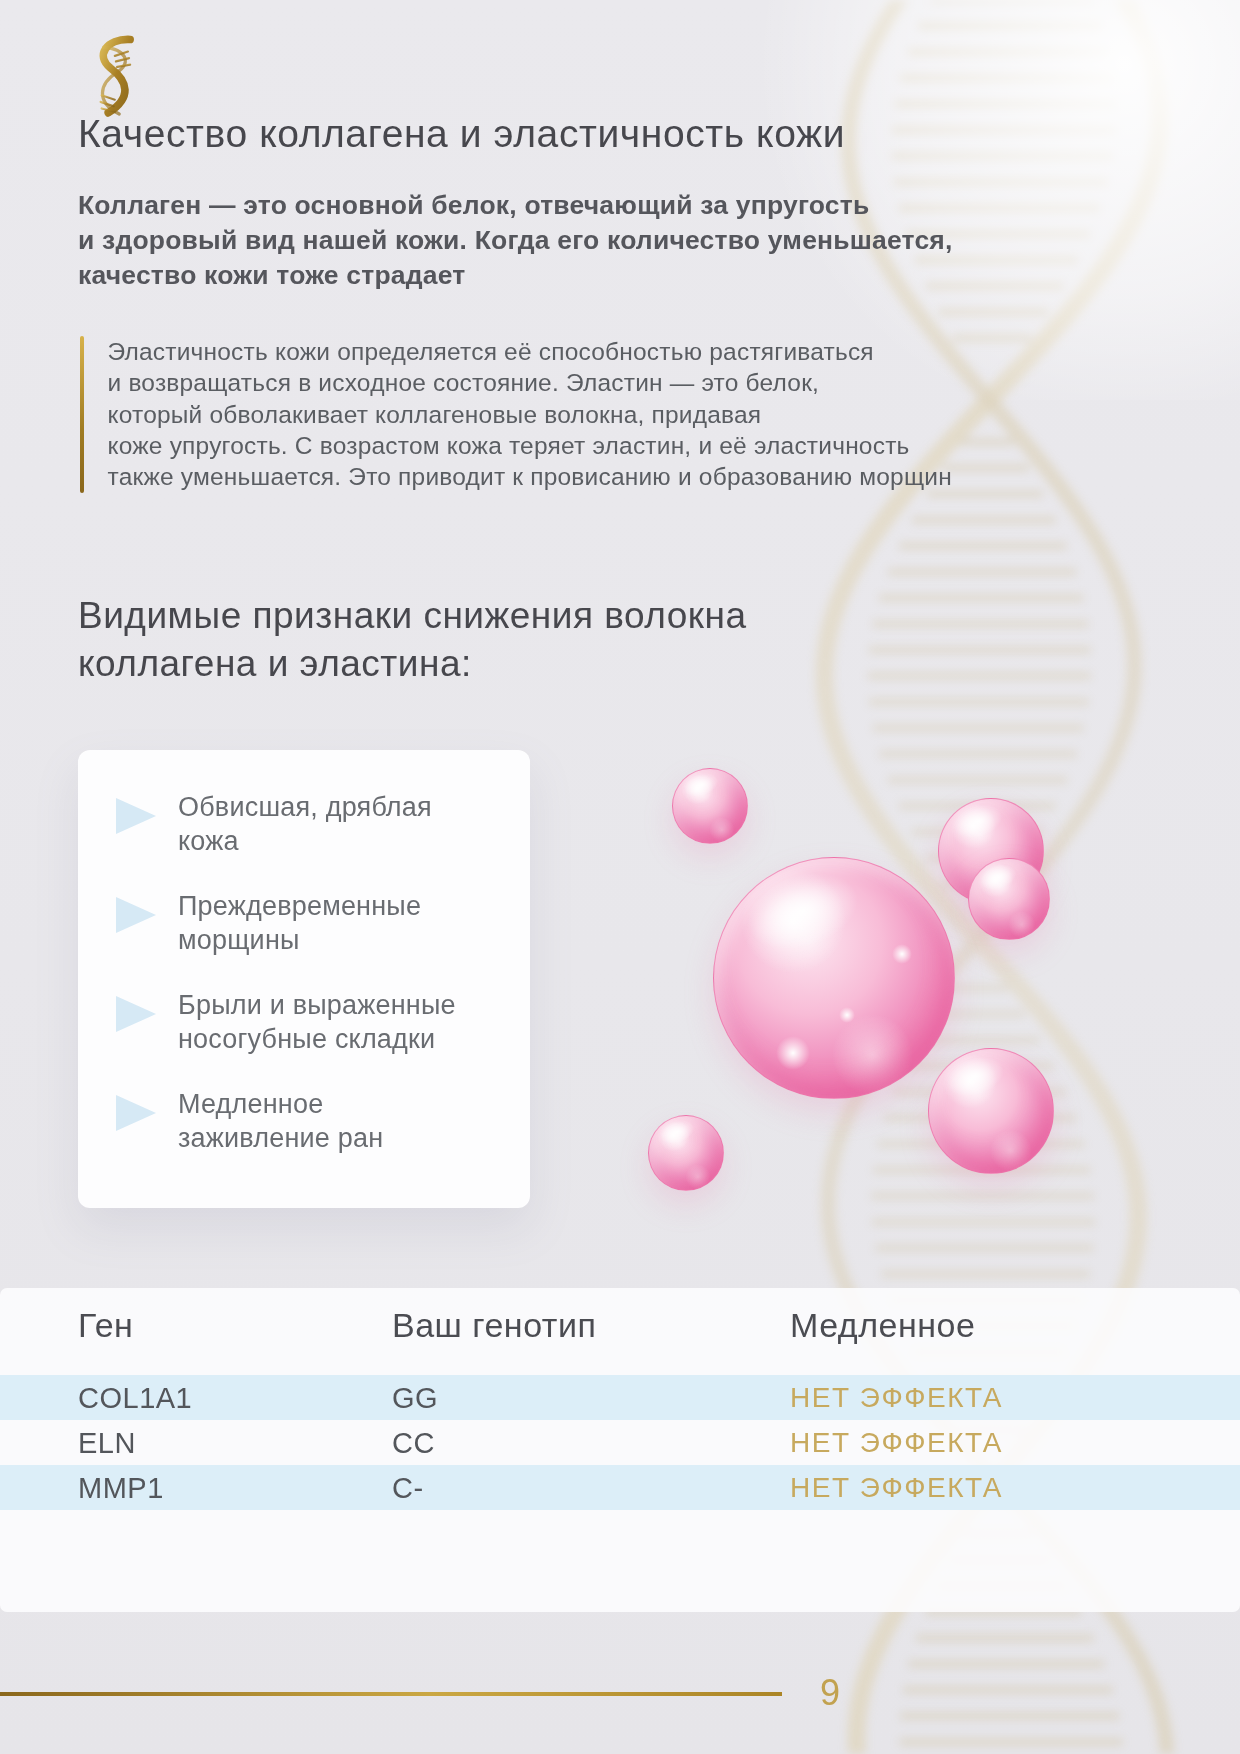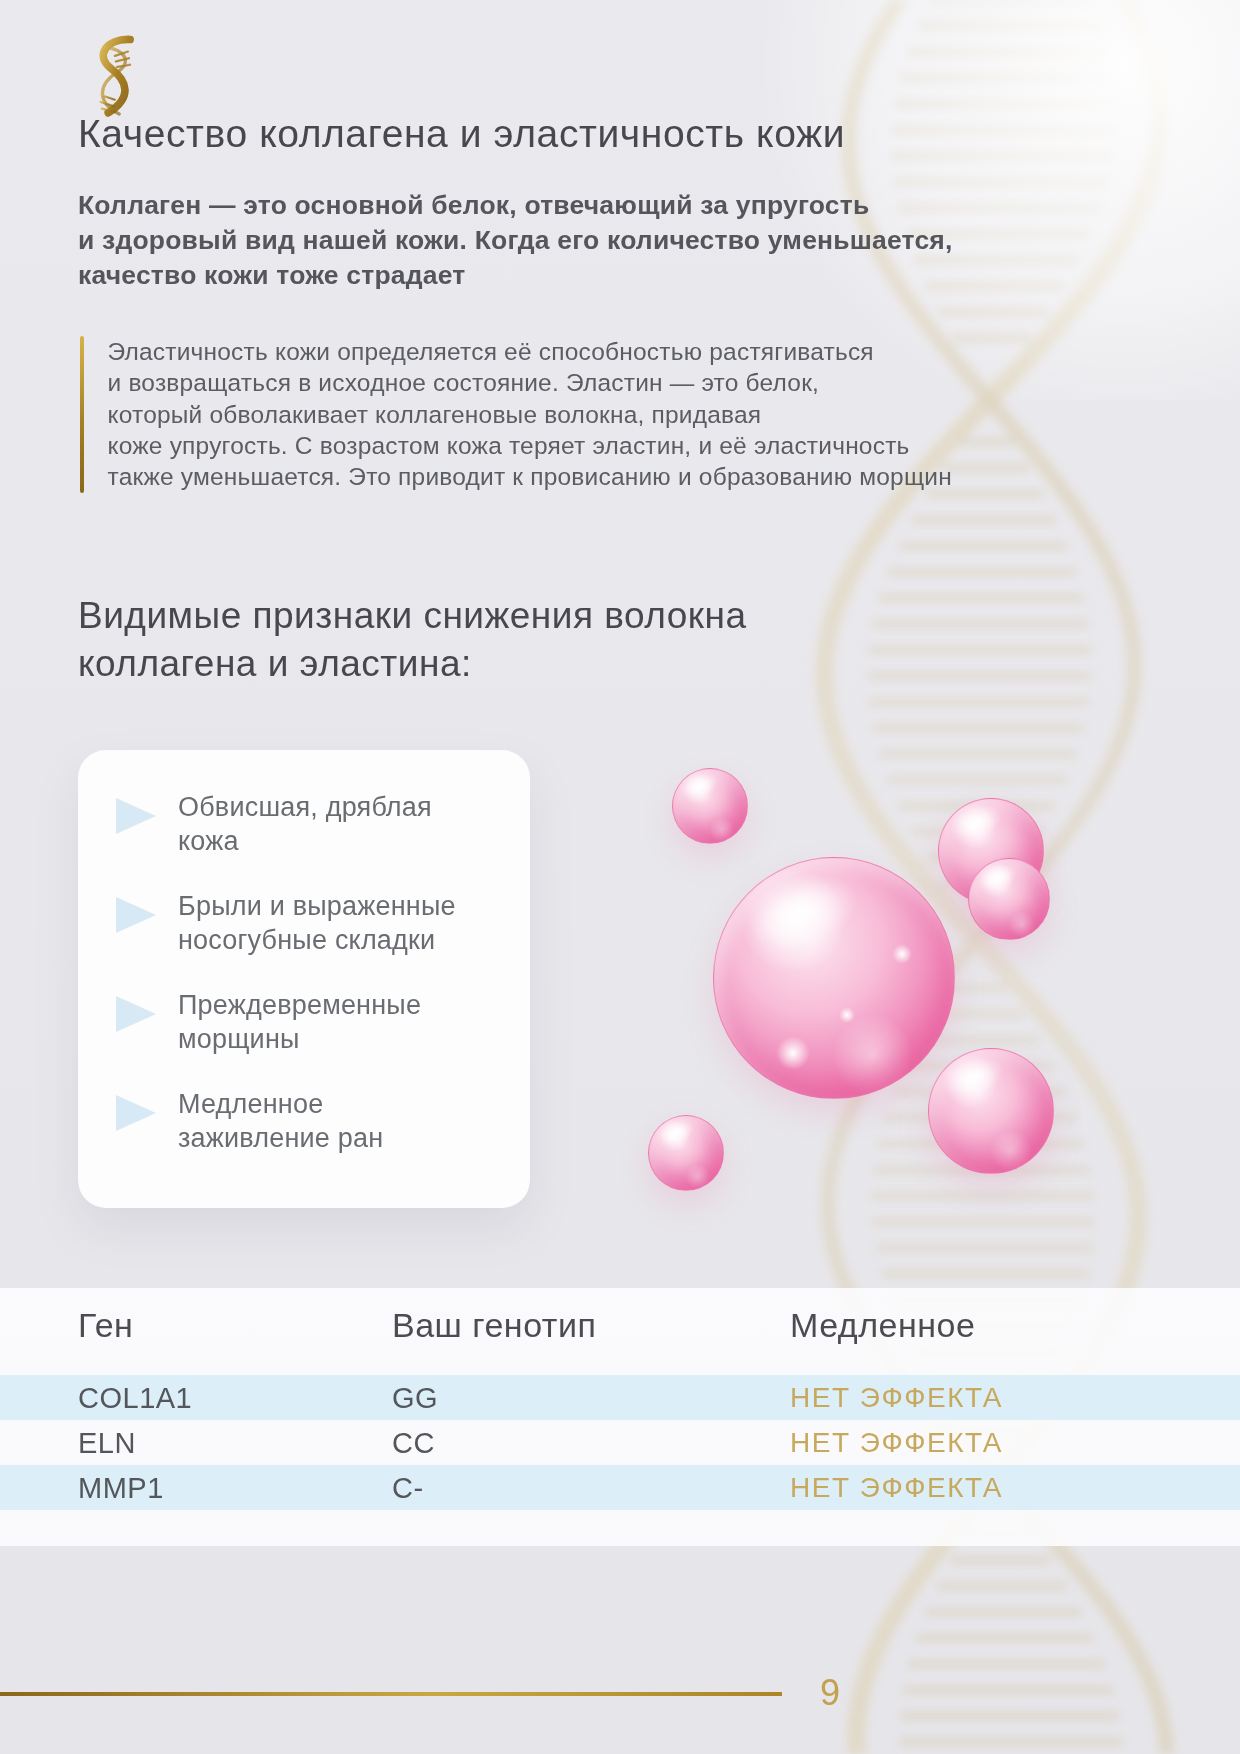--- a/index.html
+++ b/index.html
@@ -39,21 +39,21 @@
     margin:0 0 0 24px;font-size:24.5px;line-height:1.28;color:#5a5d62;
     white-space:pre-line;letter-spacing:.2px;
   }
   .signs-heading{
     position:absolute;left:78px;top:592px;margin:0;width:820px;
     font-size:37px;font-weight:300;line-height:1.3;letter-spacing:.5px;color:#47474d;white-space:pre-line;
   }
   
   .card{
     position:absolute;left:78px;top:750px;width:452px;height:458px;
-    background:#fdfdfe;border-radius:28px;
+    background:#fdfdfe;border-radius:12px;
     box-shadow:0 20px 45px rgba(130,130,155,.14);
     padding:40px 26px 0 38px;box-sizing:border-box;
   }
   .sign-item{display:flex;align-items:flex-start;margin-bottom:31px;}
   .tri{
     width:40px;height:36px;min-width:40px;margin-top:8px;
     background:#d6e9f5;
     clip-path:polygon(0 0,100% 50%,0 100%);
   }
   .sign-text{
@@ -82,22 +82,23 @@
   .b-pair-b{left:968px;top:858px;width:80px;height:80px;}
   .b-big{left:713px;top:857px;width:240px;height:240px;}
   .b-bottom-small{left:648px;top:1115px;width:74px;height:74px;}
   .b-bottom-right{left:928px;top:1048px;width:124px;height:124px;}
   .sparkle{position:absolute;border-radius:50%;background:radial-gradient(circle,#fff 0%,rgba(255,255,255,0) 70%);}
   .sp1{left:26%;top:74%;width:34px;height:34px;}
   .sp2{left:52%;top:62%;width:16px;height:16px;}
   .sp3{left:74%;top:36%;width:20px;height:20px;}
   
   .results{
-    position:absolute;left:0;top:1288px;width:1240px;height:258px;
+    position:absolute;left:0;top:1288px;width:1240px;height:324px;
     background:rgba(253,253,254,.88);
+    border-radius:7px;
   }
   .thead{position:relative;height:87px;}
   .col{position:absolute;top:18px;font-size:34px;color:#4b4c52;letter-spacing:.5px;}
   .trow{position:relative;height:45px;}
   .trow.hl{background:rgba(217,237,247,.92);padding-left:32px;}
   .cell{position:absolute;top:50%;transform:translateY(-50%);}
   .c1{left:78px;}  .c2{left:392px;}  .c3{left:790px;}
   .gene,.geno{font-size:29px;color:#53565b;letter-spacing:.5px;}
   .result{font-size:28px;color:#c7a95e;letter-spacing:1.5px;}
   
@@ -220,27 +221,27 @@
 коллагена и эластина:</h2>
 
   <div class="card">
     <div class="sign-item">
       <span class="tri"></span>
       <span class="sign-text">Обвисшая, дряблая
 кожа</span>
     </div>
     <div class="sign-item">
       <span class="tri"></span>
+      <span class="sign-text">Преждевременные
+морщины</span>
+    </div>
+    <div class="sign-item">
+      <span class="tri"></span>
       <span class="sign-text">Брыли и выраженные
 носогубные складки</span>
-    </div>
-    <div class="sign-item">
-      <span class="tri"></span>
-      <span class="sign-text">Преждевременные
-морщины</span>
     </div>
     <div class="sign-item">
       <span class="tri"></span>
       <span class="sign-text">Медленное
 заживление ран</span>
     </div>
   </div>
 
   <div class="bubble b-small-top"></div>
   <div class="bubble b-pair-a"></div>

